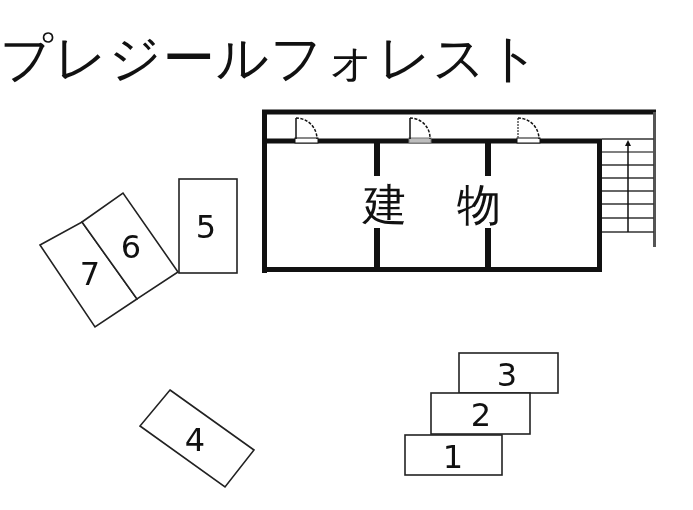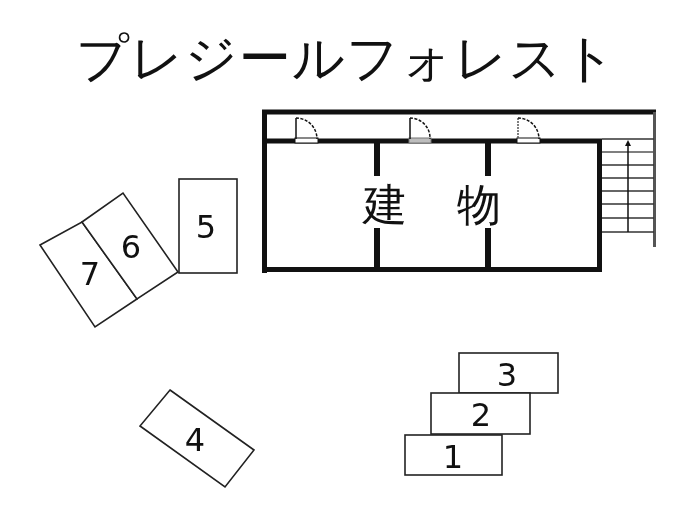--- a/index.html
+++ b/index.html
@@ -12,21 +12,21 @@
       height: 510px;
       position: relative;
       overflow: hidden;
       font-family: "DejaVu Sans", sans-serif;
     }
     .title {
       position: absolute;
       left: 0;
       top: 26px;
       width: 693px;
-      text-align: center;
+      text-align: left;
       font-size: 52px;
       line-height: 64px;
       color: #111111;
       letter-spacing: 1px;
     }
     svg.canvas {
       position: absolute;
       left: 0;
       top: 0;
     }

